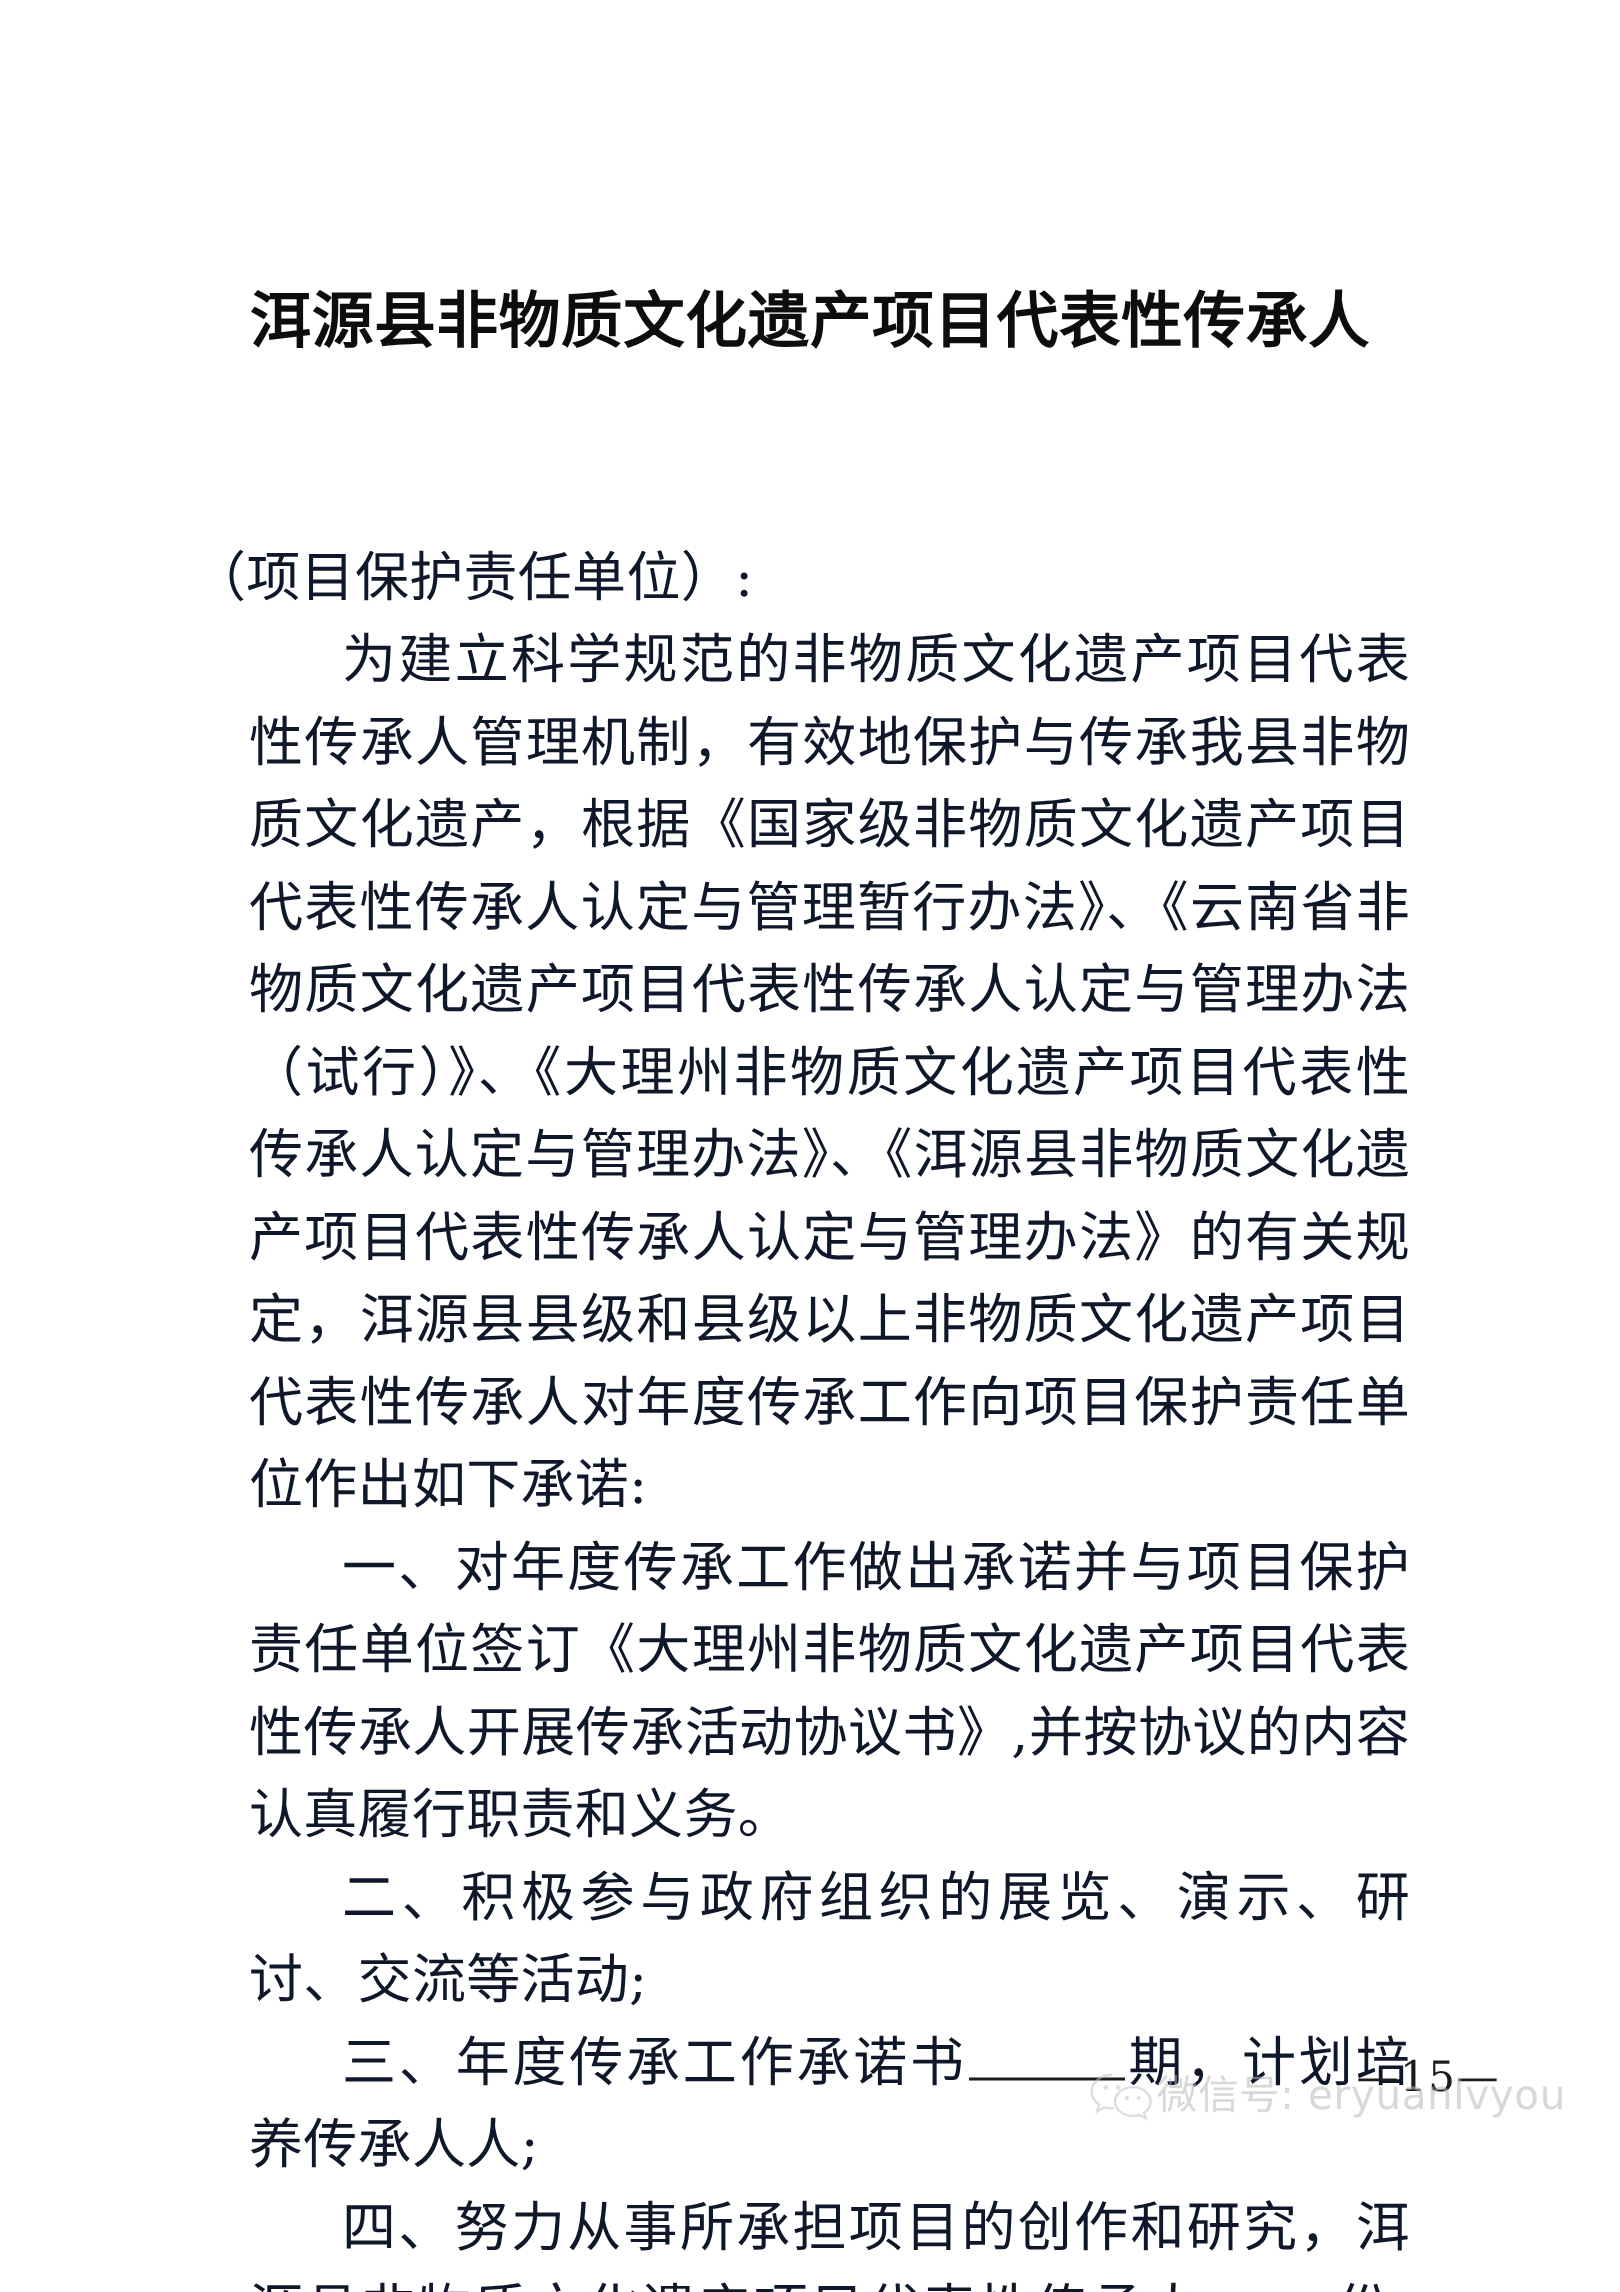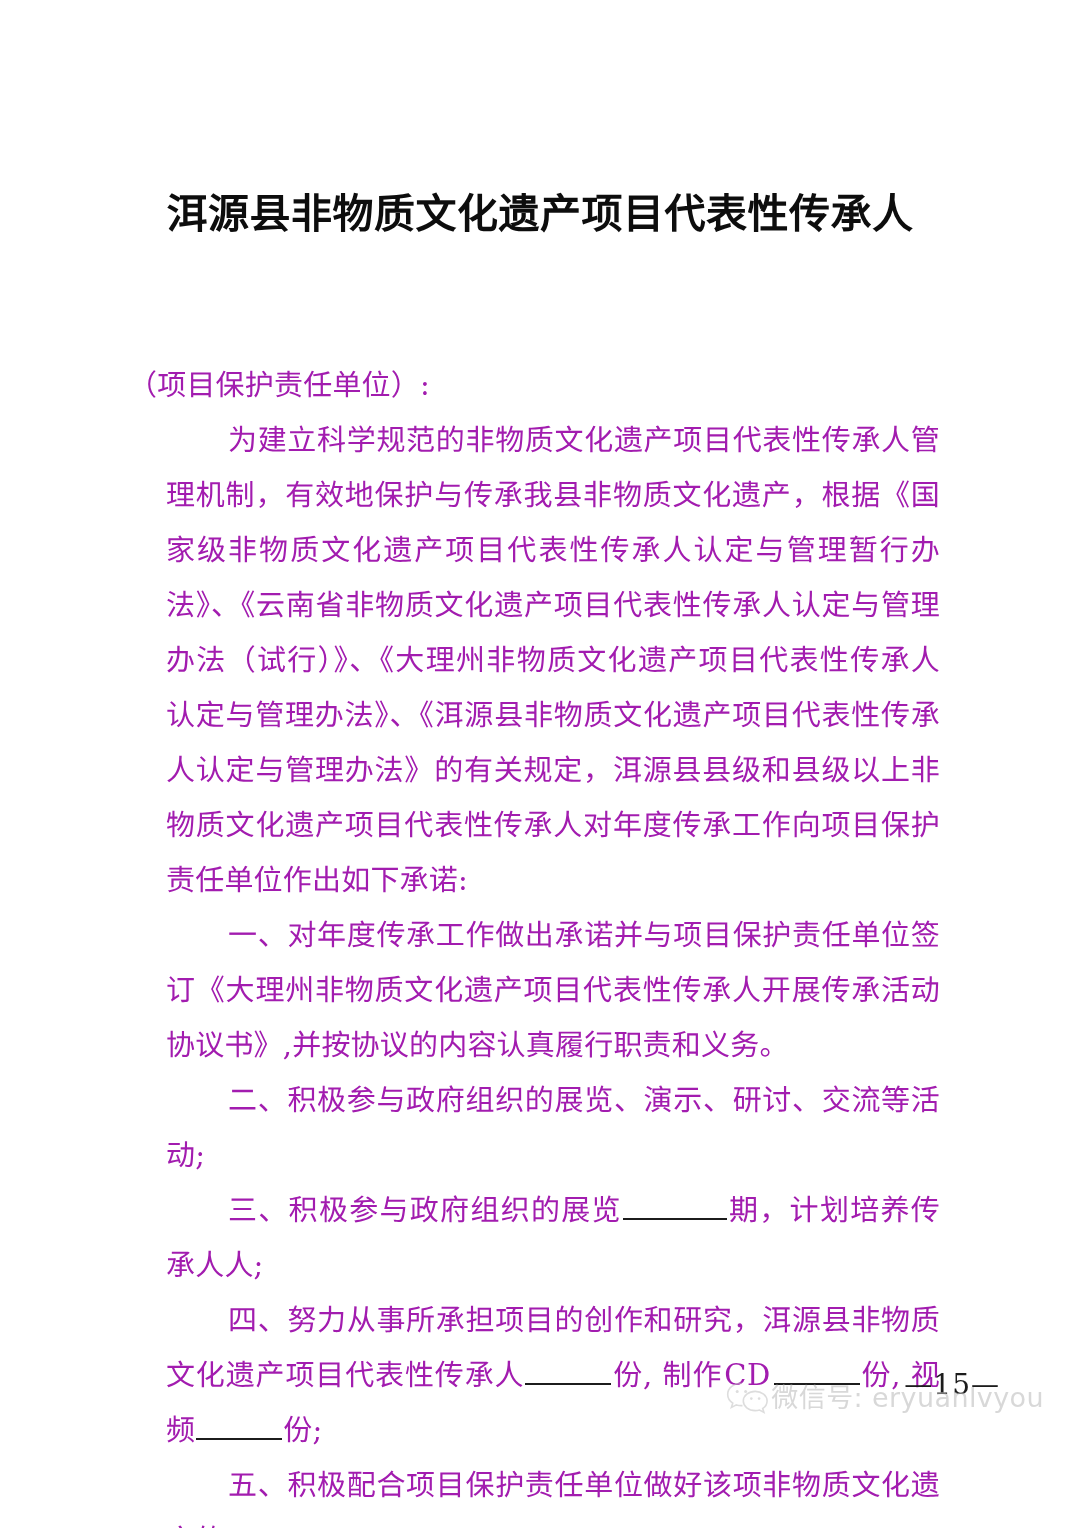--- a/index.html
+++ b/index.html
@@ -45,23 +45,23 @@
 
   
   .body-block {
     position: absolute;
     left: 128px;
     top: 358px;
     width: 812px;
   }
 
   .para {
-    font-size: 29px;
+    font-size: 36px;
     line-height: 55px;
-    color: #a21caf;
+    color: #0f172a;
     text-align: justify;
     text-justify: inter-ideograph;
     letter-spacing: 0.2px;
     margin: 0;
     font-family: "DejaVu Serif", "Liberation Serif", serif;
   }
   .para.indent {
     text-indent: 62px;
     margin-left: 38px;
   }
@@ -136,21 +136,21 @@
   <div class="body-block">
 
     <p class="para flush">（项目保护责任单位）:</p>
 
     <p class="para indent">为建立科学规范的非物质文化遗产项目代表性传承人管理机制，有效地保护与传承我县非物质文化遗产，根据《国家级非物质文化遗产项目代表性传承人认定与管理暂行办法》、《云南省非物质文化遗产项目代表性传承人认定与管理办法（试行）》、《大理州非物质文化遗产项目代表性传承人认定与管理办法》、《洱源县非物质文化遗产项目代表性传承人认定与管理办法》的有关规定，洱源县县级和县级以上非物质文化遗产项目代表性传承人对年度传承工作向项目保护责任单位作出如下承诺:</p>
 
     <p class="para indent"><span>一、</span><span>对年度传承工作做出承诺并与项目保护责任单位签订《大理州非物质文化遗产项目代表性传承人开展传承活动协议书》,并按协议的内容认真履行职责和义务。</span></p>
 
     <p class="para indent"><span>二、</span><span>积极参与政府组织的展览、演示、研讨、交流等活动;</span></p>
 
-    <p class="para indent"><span>三、</span><span>积极参与政府组织的展览</span><span class="blank blank-md"></span><span>期，计划培养传承人</span><span>人;</span></p>
+    <p class="para indent"><span>三、</span><span>年度传承工作承诺书</span><span class="blank blank-md"></span><span>期，计划培养传承人</span><span>人;</span></p>
 
     <p class="para indent"><span>四、</span><span>努力从事所承担项目的创作和研究，洱源县非物质文化遗产项目代表性传承人</span><span class="blank blank-sm"></span><span>份, 制作</span><span class="latin">CD</span><span class="blank blank-sm"></span><span>份, 视频</span><span class="blank blank-sm"></span><span>份;</span></p>
 
     <p class="para indent"><span>五、</span><span>积极配合项目保护责任单位做好该项非物质文化遗产的</span></p>
 
   </div>
 
   <div class="page-number">—15—</div>
 
   <div class="wechat-bar">

